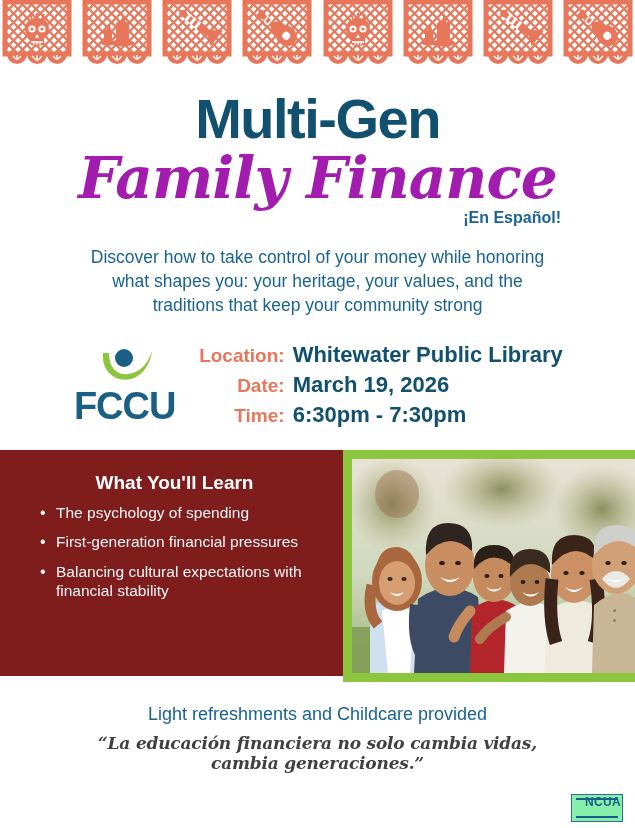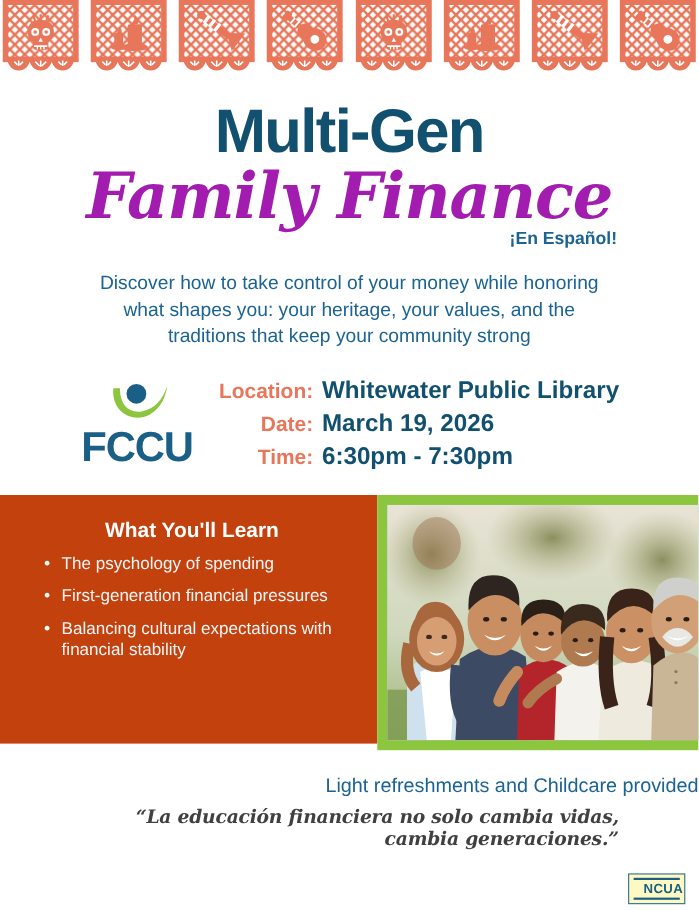--- a/index.html
+++ b/index.html
@@ -126,21 +126,21 @@
     margin-top: 22px;
     height: 232px;
     width: 635px;
   }
   .learn-panel {
     position: absolute;
     left: 0;
     top: 0;
     width: 343px;
     height: 226px;
-    background: #c2410c;
+    background: #7f1d1d;
     box-sizing: border-box;
     padding: 18px 16px 10px 22px;
   }
   .learn-title {
     text-align: center;
     color: #ffffff;
     font-size: 19px;
     font-weight: bold;
     margin: 4px 0 10px 0;
   }
@@ -180,21 +180,21 @@
     width: 283px;
     height: 214px;
     overflow: hidden;
     position: relative;
     background: #b9cfd8;
   }
   .photo svg { display: block; }
 
   
   .footer {
-    text-align: right;
+    text-align: center;
     margin-top: 22px;
   }
   .refresh {
     font-size: 18px;
     color: #1a6392;
     margin: 0;
   }
   .quote {
     font-family: "DejaVu Serif", serif;
     font-style: italic;
@@ -213,23 +213,22 @@
     right: 12px;
     bottom: 6px;
     width: 52px;
     height: 28px;
   }
   .ncua-box {
     width: 52px;
     height: 28px;
     border: 1.5px solid #2b6f96;
     box-sizing: border-box;
-    background: #fef9c3;
+    background: #86efac;
     display: flex;
-    align-items: center;
     justify-content: center;
     position: relative;
     padding-left: 12px;
   }
   .ncua-text {
     font-size: 12px;
     font-weight: bold;
     color: #1a5f85;
     letter-spacing: 0.3px;
   }

